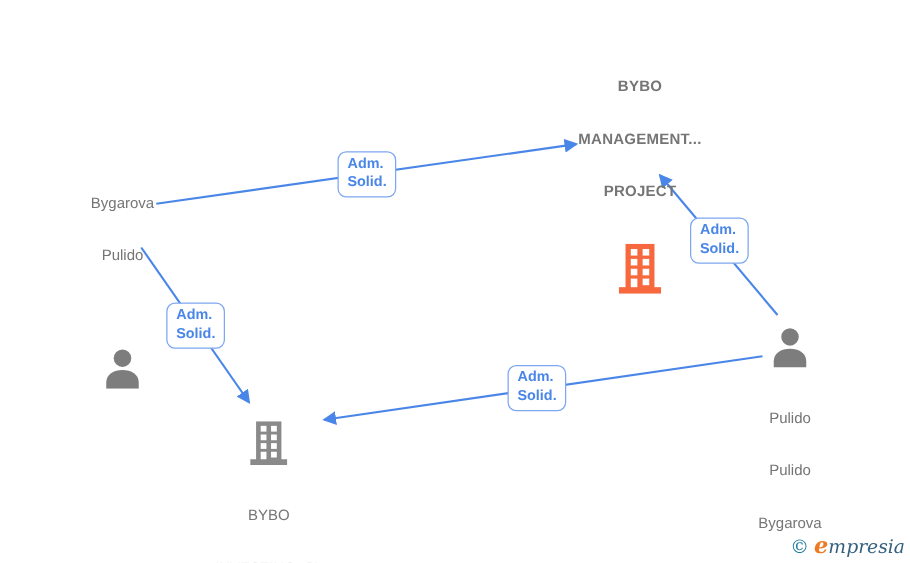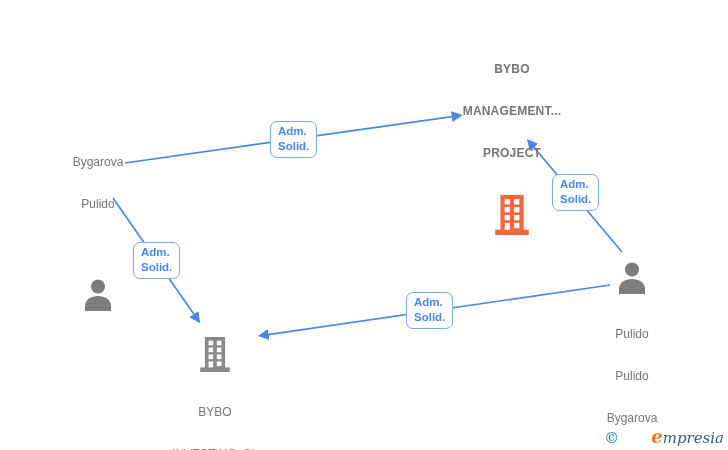--- a/index.html
+++ b/index.html
@@ -21,21 +21,21 @@
     font-weight:bold;
   }
   .gap-top-s{margin-top:7px;}
   .gap-top-m{margin-top:12px;}
   .gap-top-xs{margin-top:5px;}
   .watermark{
     position:absolute;z-index:4;right:4px;bottom:3px;
     display:flex;align-items:baseline;gap:4px;cursor:pointer;
   }
   .wm-c{color:#1e7d9c;font-size:15px;font-family:"DejaVu Serif",serif;}
-  .wm-brand{font-family:"DejaVu Serif",serif;font-style:italic;margin-left:28px;}
+  .wm-brand{font-family:"DejaVu Serif",serif;font-style:italic;}
   .wm-e{color:#ee7b23;font-size:18px;font-weight:bold;}
   .wm-rest{color:#33607e;font-size:15px;}
 </style>
 </head>
 <body>
 
 <div class="stage">
 
   <svg class="edge-layer" width="728" height="450" viewBox="0 0 728 450">
     <defs>

